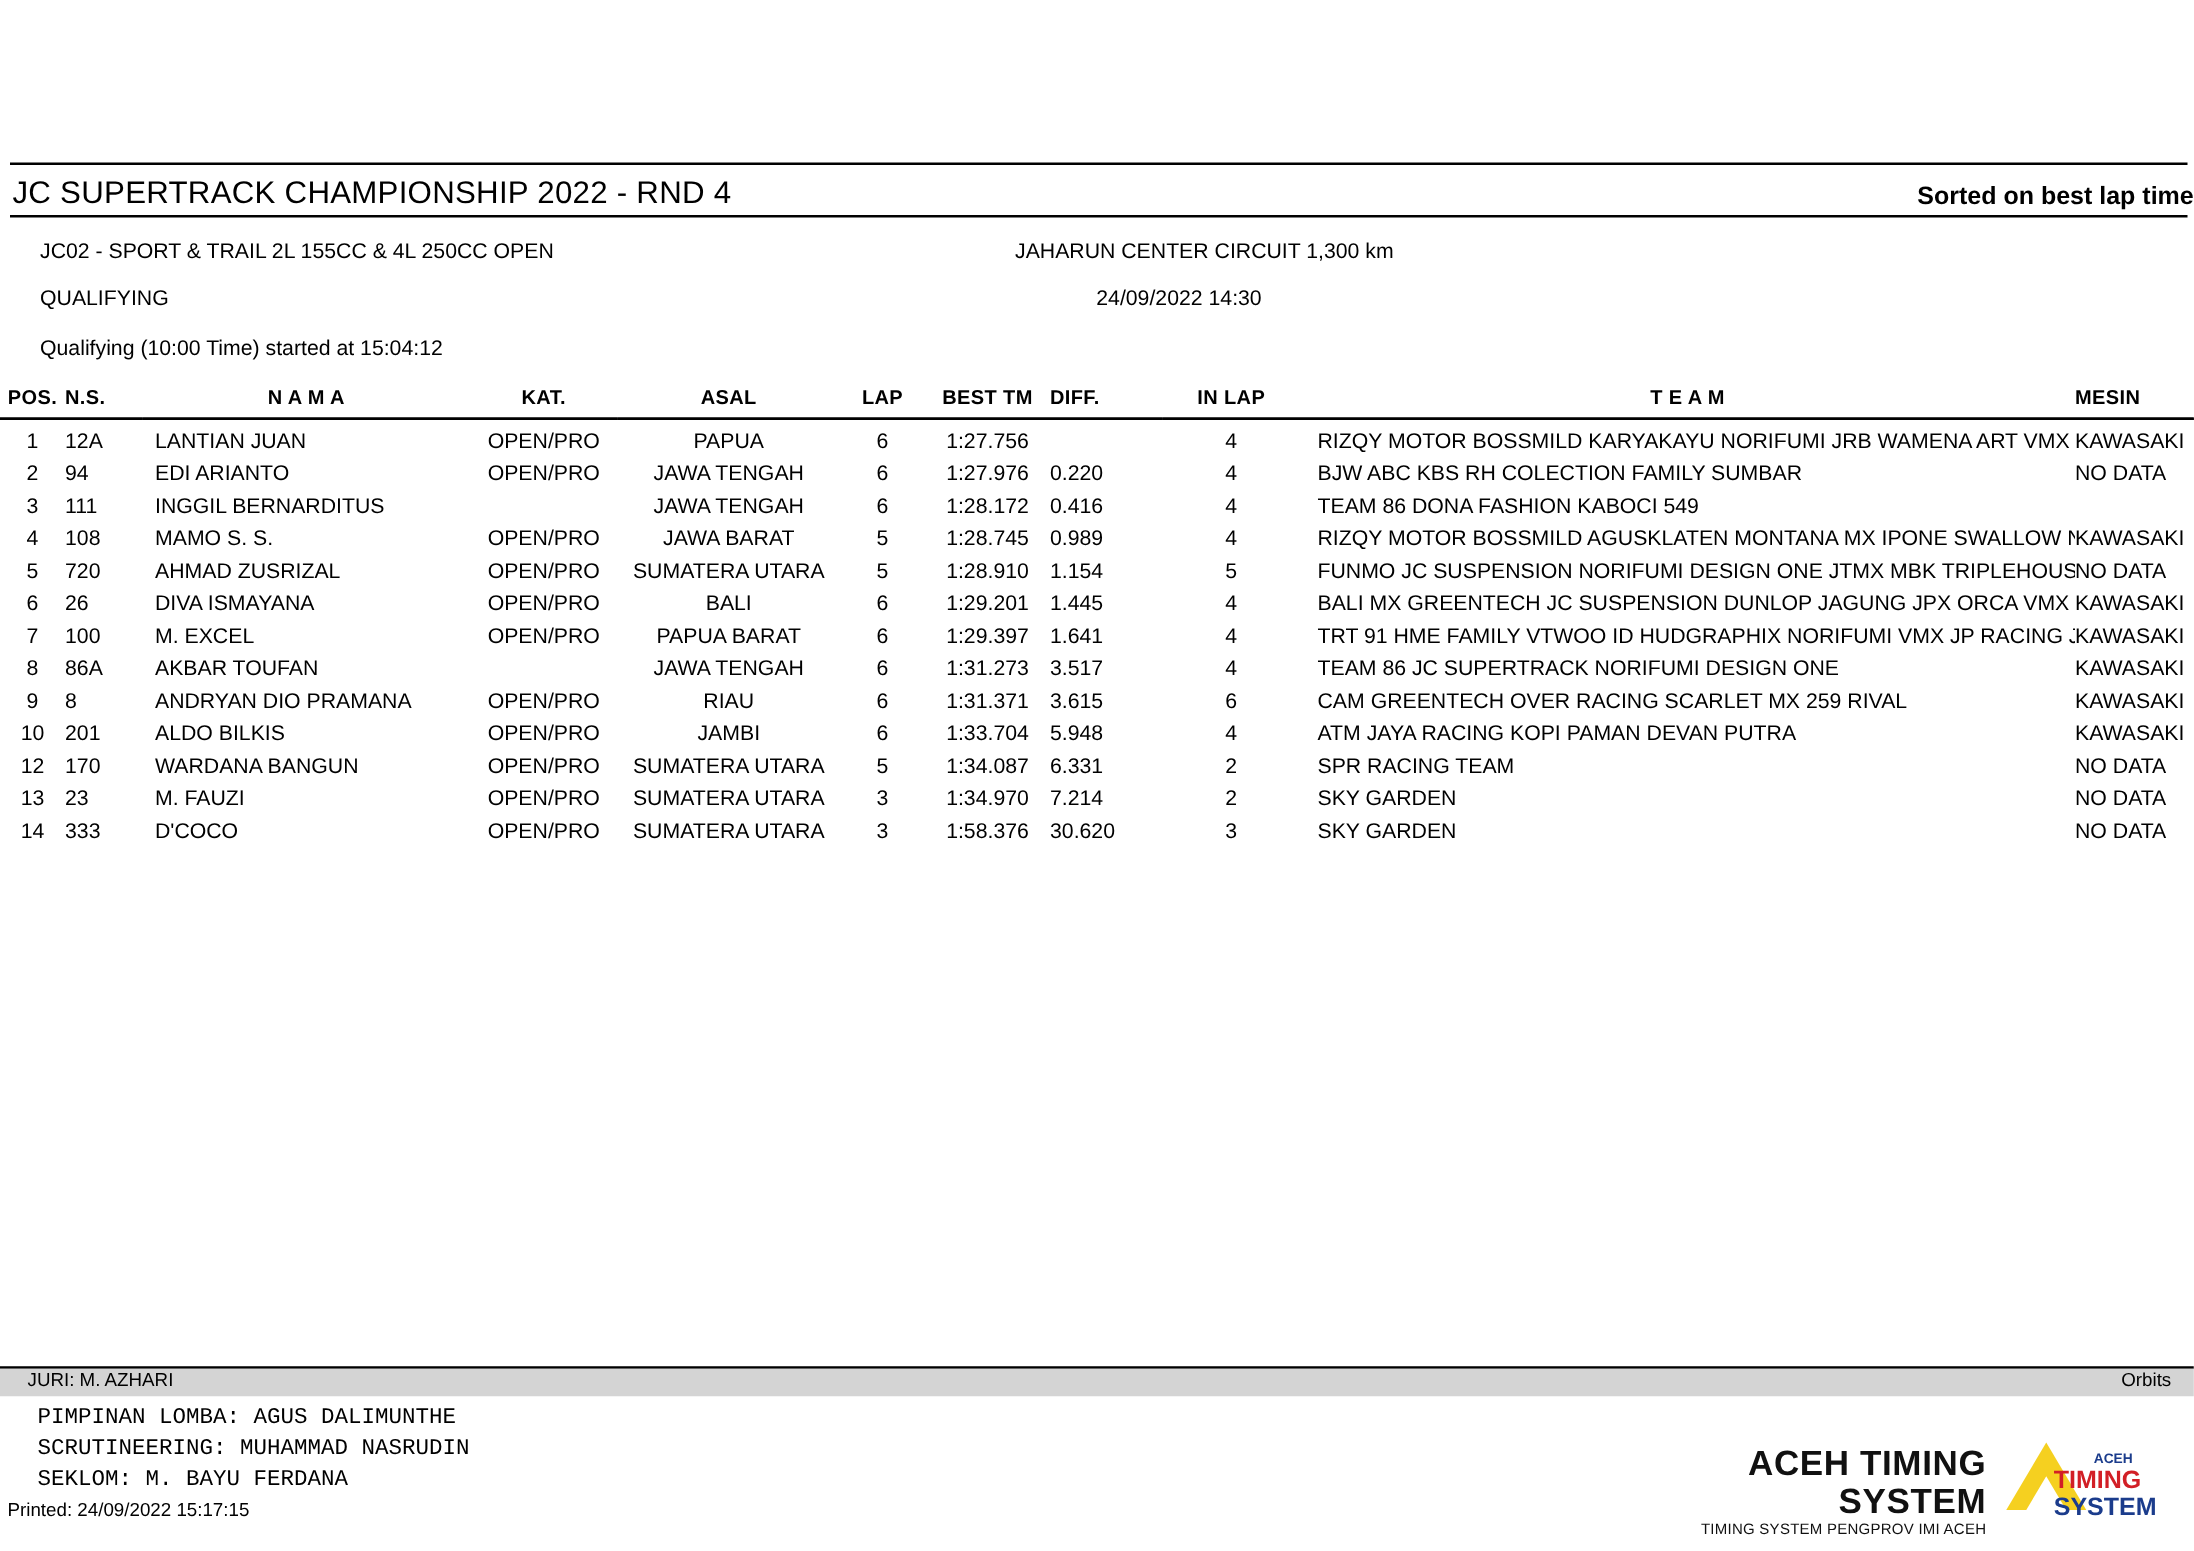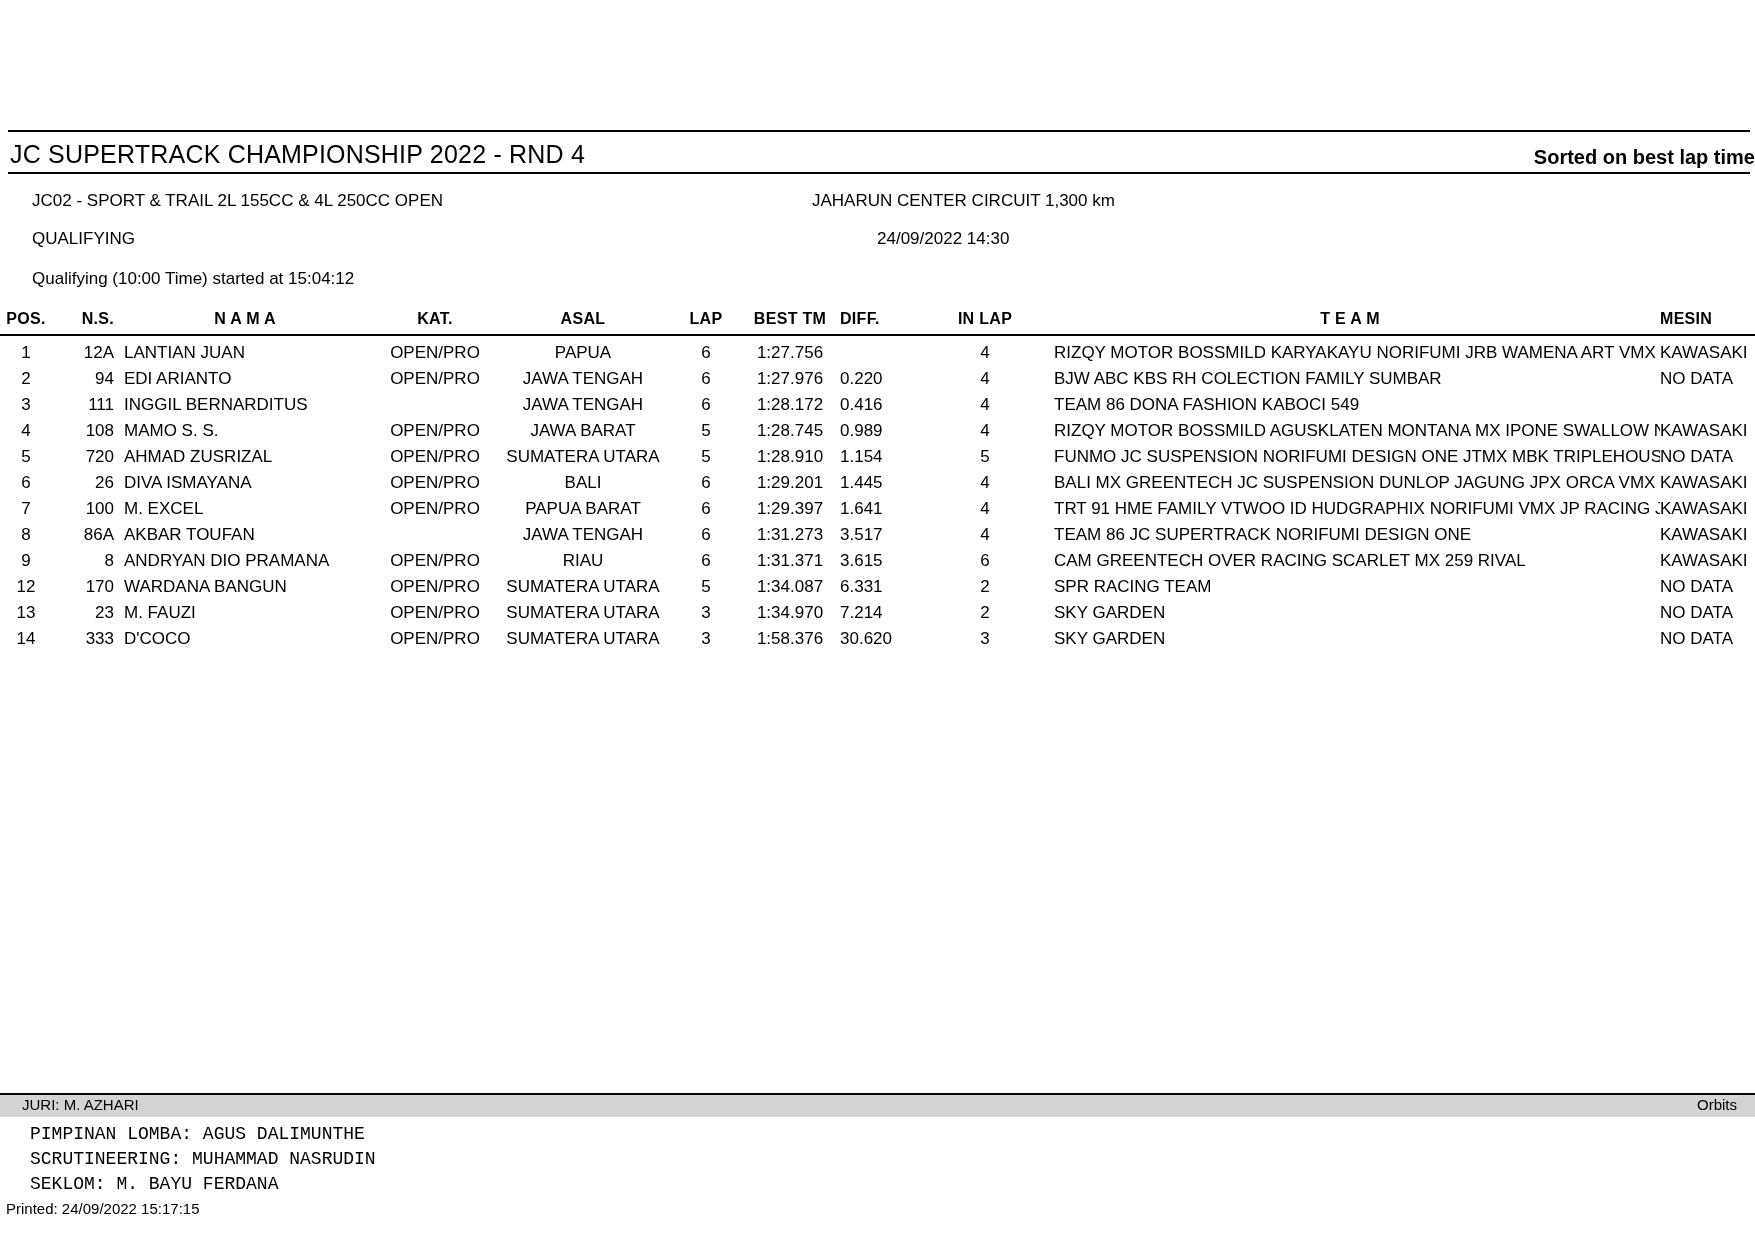--- a/index.html
+++ b/index.html
@@ -120,21 +120,21 @@
   table.results tbody td {
     padding: 2px 0 2px 0;
     white-space: nowrap;
     overflow: hidden;
     line-height: 22px;
     height: 22px;
   }
   tbody tr:first-child td { padding-top: 6px; }
 
   .c-pos   { width: 52px;  text-align: center; }
-  .c-ns    { width: 62px;  text-align: right; }
+  .c-ns    { width: 62px;  text-align: left; }
   .c-nama  { width: 262px; text-align: left; padding-left: 10px !important; }
   .c-kat   { width: 118px; text-align: center; }
   .c-asal  { width: 178px; text-align: center; }
   .c-lap   { width: 68px;  text-align: center; }
   .c-best  { width: 100px; text-align: center; }
   .c-diff  { width: 90px;  text-align: left; }
   .c-inlap { width: 110px; text-align: center; }
   .c-team  { width: 620px; text-align: left; padding-left: 14px !important; }
   .c-mesin { width: 95px;  text-align: left; }
 
@@ -374,20 +374,33 @@
             <td class="c-kat">OPEN/PRO</td>
             <td class="c-asal">RIAU</td>
             <td class="c-lap">6</td>
             <td class="c-best">1:31.371</td>
             <td class="c-diff">3.615</td>
             <td class="c-inlap">6</td>
             <td class="c-team">CAM GREENTECH OVER RACING SCARLET MX 259 RIVAL</td>
             <td class="c-mesin">KAWASAKI</td>
           </tr>
           <tr>
+            <td class="c-pos">10</td>
+            <td class="c-ns">201</td>
+            <td class="c-nama">ALDO BILKIS</td>
+            <td class="c-kat">OPEN/PRO</td>
+            <td class="c-asal">JAMBI</td>
+            <td class="c-lap">6</td>
+            <td class="c-best">1:33.704</td>
+            <td class="c-diff">5.948</td>
+            <td class="c-inlap">4</td>
+            <td class="c-team">ATM JAYA RACING KOPI PAMAN DEVAN PUTRA</td>
+            <td class="c-mesin">KAWASAKI</td>
+          </tr>
+          <tr>
             <td class="c-pos">12</td>
             <td class="c-ns">170</td>
             <td class="c-nama">WARDANA BANGUN</td>
             <td class="c-kat">OPEN/PRO</td>
             <td class="c-asal">SUMATERA UTARA</td>
             <td class="c-lap">5</td>
             <td class="c-best">1:34.087</td>
             <td class="c-diff">6.331</td>
             <td class="c-inlap">2</td>
             <td class="c-team">SPR RACING TEAM</td>
@@ -426,14 +439,29 @@
   <div class="footer-rule"></div>
   <div class="footer-bar"></div>
   <div class="footer-juri">JURI: M. AZHARI</div>
   <div class="footer-orbits">Orbits</div>
 
   <div class="footer-line fl1">PIMPINAN LOMBA: AGUS DALIMUNTHE</div>
   <div class="footer-line fl2">SCRUTINEERING: MUHAMMAD NASRUDIN</div>
   <div class="footer-line fl3">SEKLOM: M. BAYU FERDANA</div>
   <div class="footer-printed">Printed: 24/09/2022 15:17:15</div>
 
+  <div class="logo-block">
+    <div class="logo-text">
+      <div class="logo-main">ACEH TIMING SYSTEM</div>
+      <div class="logo-sub">TIMING SYSTEM PENGPROV IMI ACEH</div>
+    </div>
+    <div class="logo-mark">
+      <svg width="136" height="72" viewBox="0 0 136 72" xmlns="http://www.w3.org/2000/svg">
+        <polygon points="6,60 38,6 70,60" fill="#f5d020"></polygon>
+        <polygon points="22,60 38,33 54,60" fill="#ffffff"></polygon>
+        <text x="76" y="22" font-family="Liberation Sans, sans-serif" font-size="11" font-weight="bold" fill="#1b3c8c">ACEH</text>
+        <text x="44" y="42" font-family="Liberation Sans, sans-serif" font-size="20" font-weight="bold" fill="#d21f26">TIMING</text>
+        <text x="44" y="64" font-family="Liberation Sans, sans-serif" font-size="20" font-weight="bold" fill="#1b3c8c">SYSTEM</text>
+      </svg>
+    </div>
+  </div>
 
 </div>
 
 </body></html>

